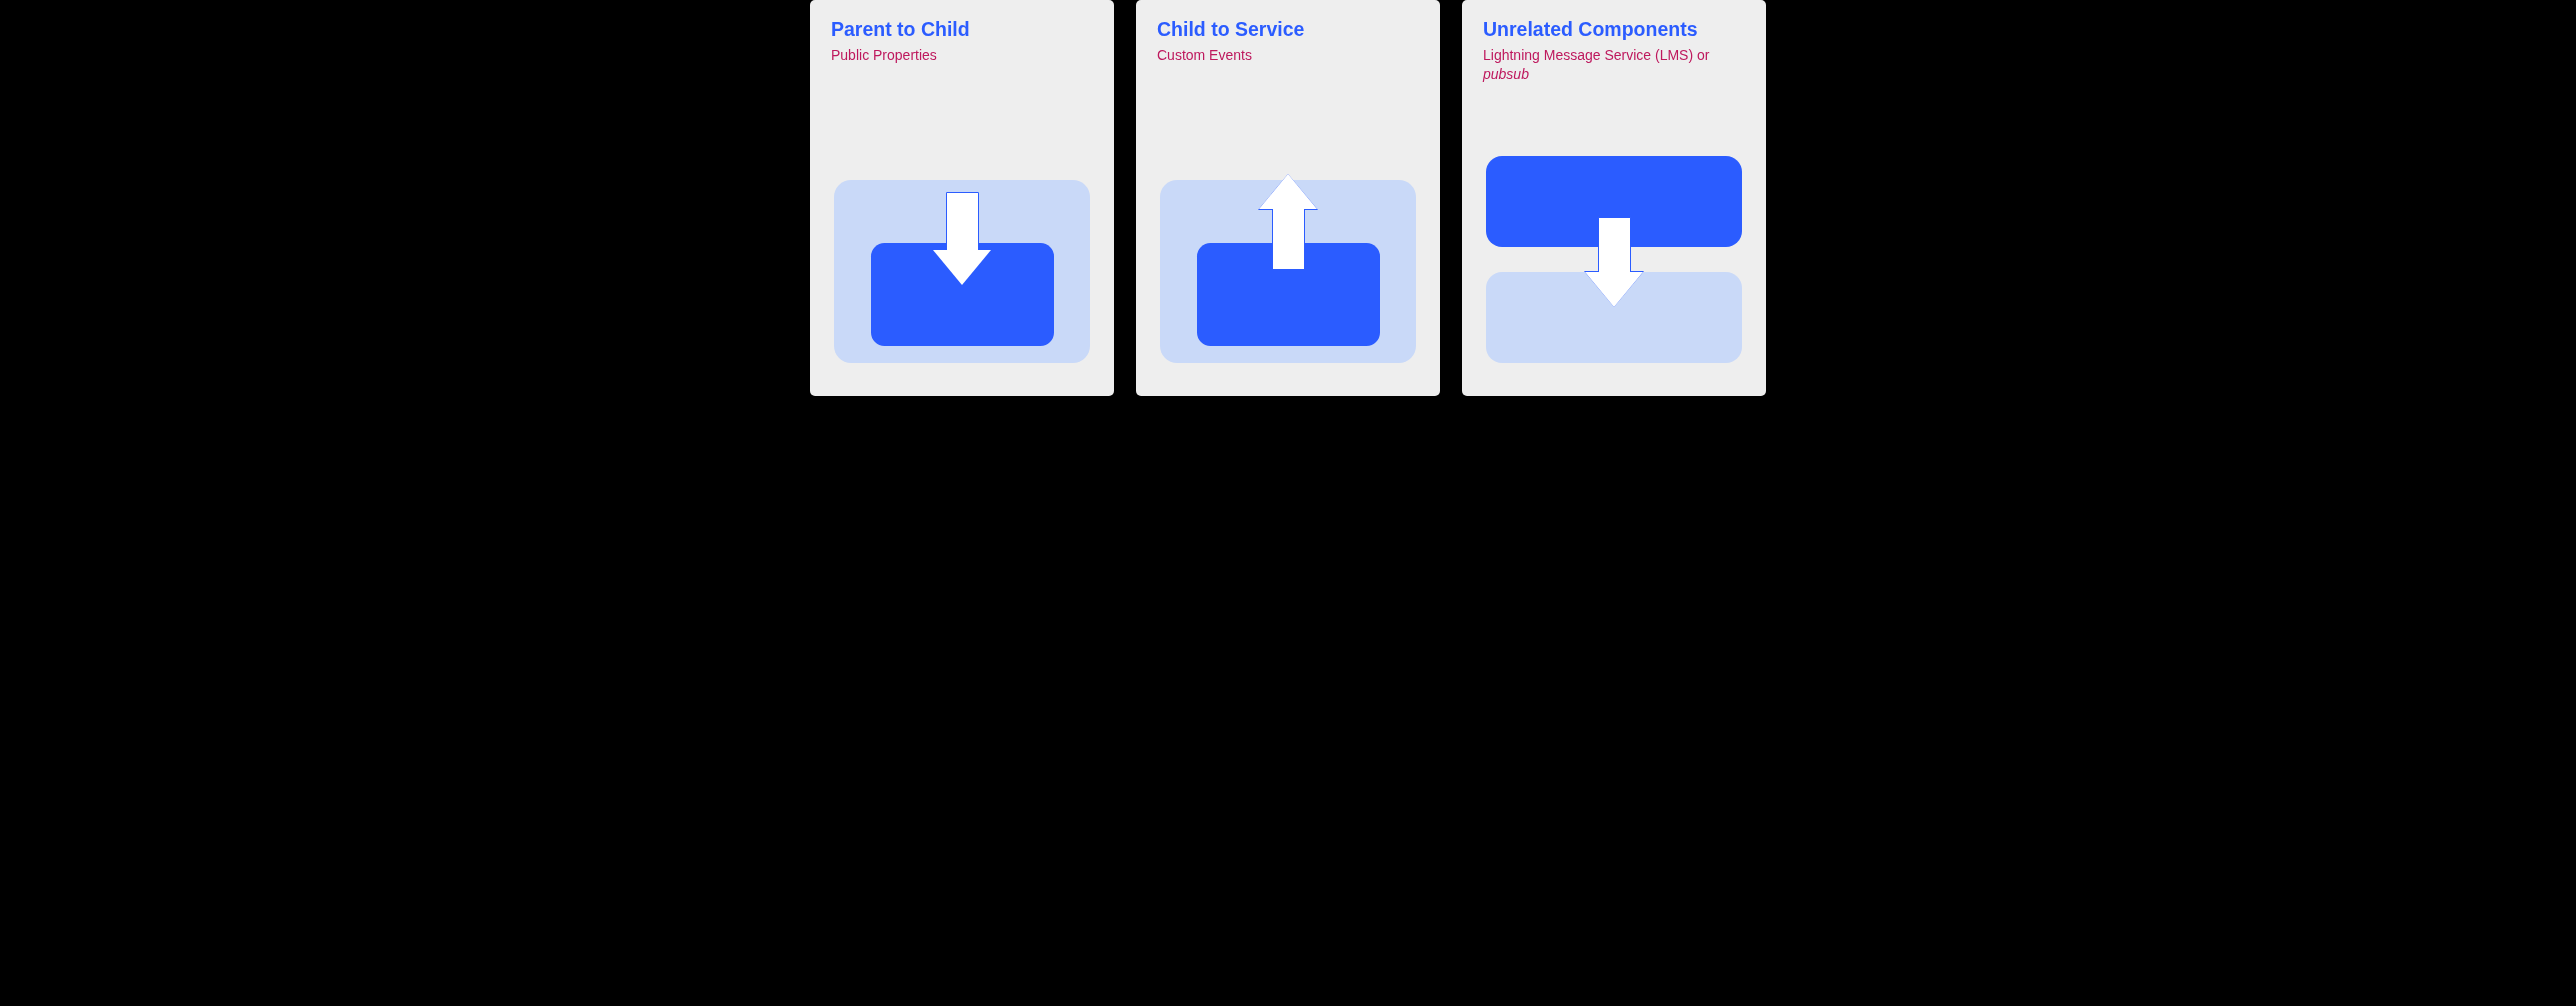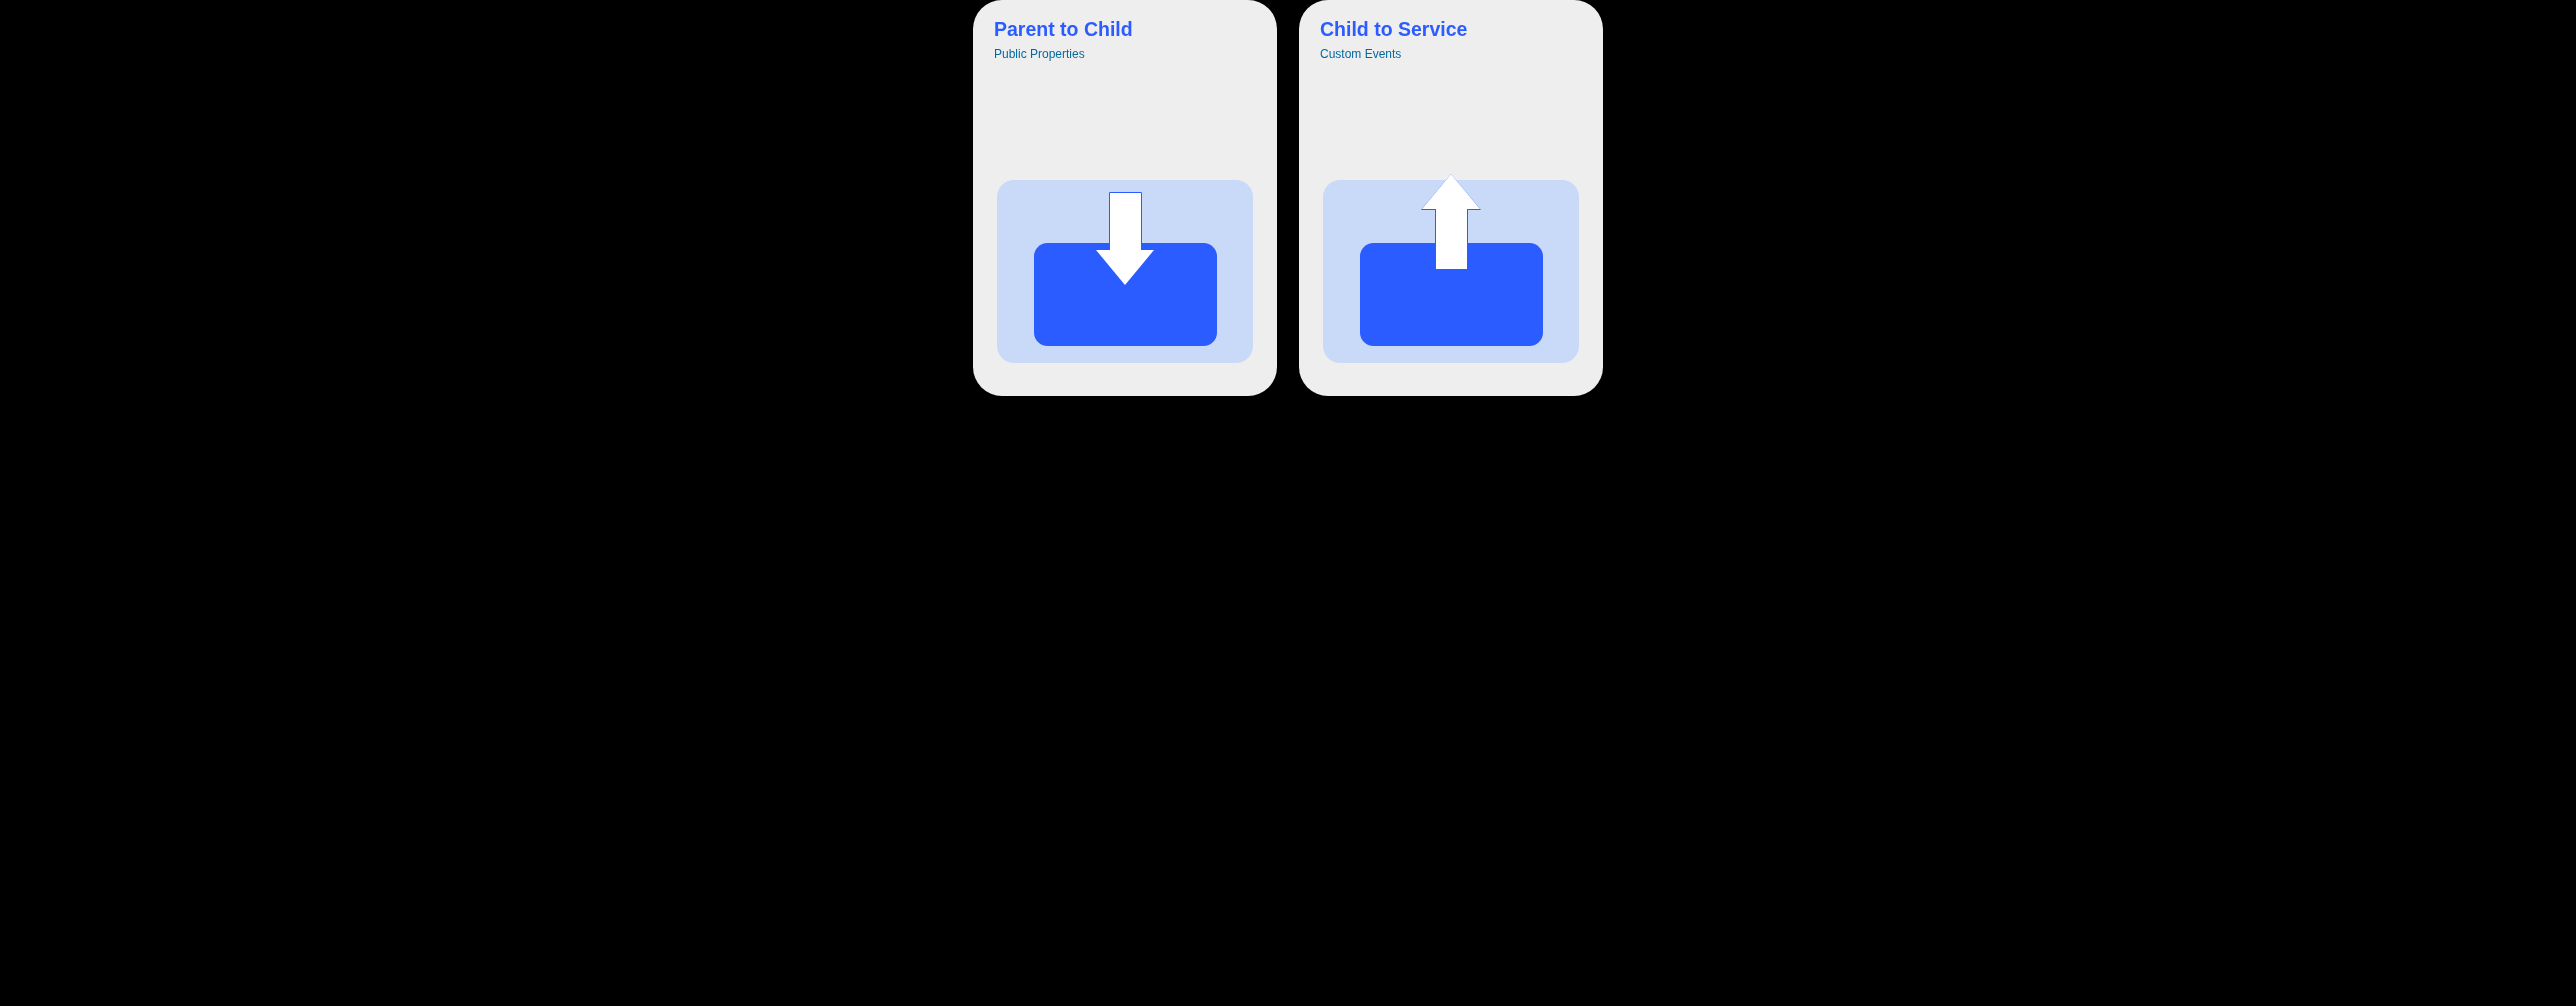--- a/index.html
+++ b/index.html
@@ -11,37 +11,37 @@
     justify-content: center;
     align-items: flex-start;
   }
   .row {
     display: flex;
     gap: 22px;
     padding: 0;
   }
   .card {
     background: #eeeeee;
-    border-radius: 29px;
+    border-radius: 5px;
     width: 304px;
     height: 396px;
     padding: 18px 21px;
     display: flex;
     flex-direction: column;
   }
   .card-title {
     color: #2b5cff;
     font-size: 19.5px;
     font-weight: 700;
     line-height: 1.2;
     margin-bottom: 4.9px;
   }
   .card-sub {
-    color: #0369a1;
-    font-size: 12px;
+    color: #be185d;
+    font-size: 14px;
     font-weight: 400;
     line-height: 1.35;
   }
   .card-sub .ital { font-style: italic; }
   .illus {
     margin-top: auto;
     width: 100%;
     display: flex;
     flex-direction: column;
     align-items: center;
@@ -144,15 +144,29 @@
       <div class="outer-box">
         <div class="inner-box"></div>
         <div class="arrow up">
           <div class="shaft"></div>
             <div class="head"></div>
         </div>
       </div>
     </div>
   </div>
 
+  <div class="card">
+    <div class="card-title">Unrelated Components</div>
+    <div class="card-sub">Lightning Message Service (LMS) or <span class="ital">pubsub</span></div>
+    <div class="illus">
+      <div class="stack">
+        <div class="blue"></div>
+        <div class="light"></div>
+        <div class="arrow down">
+          <div class="shaft"></div>
+            <div class="head"></div>
+        </div>
+      </div>
+    </div>
+  </div>
 
 </div>
 
 
 </body></html>

